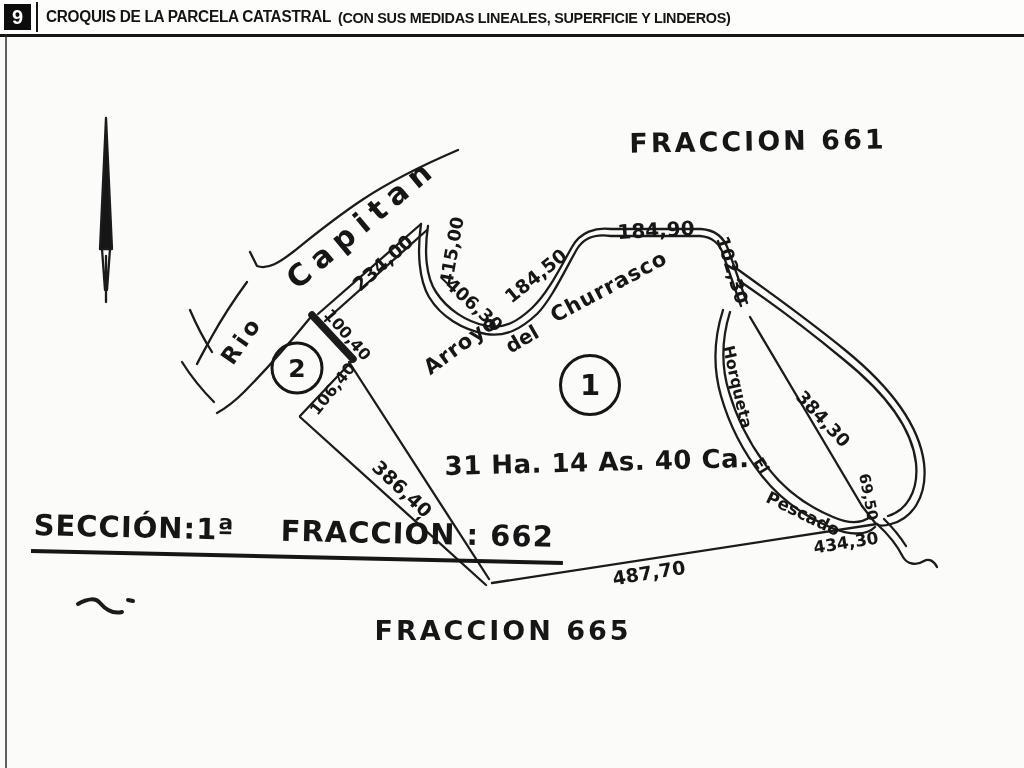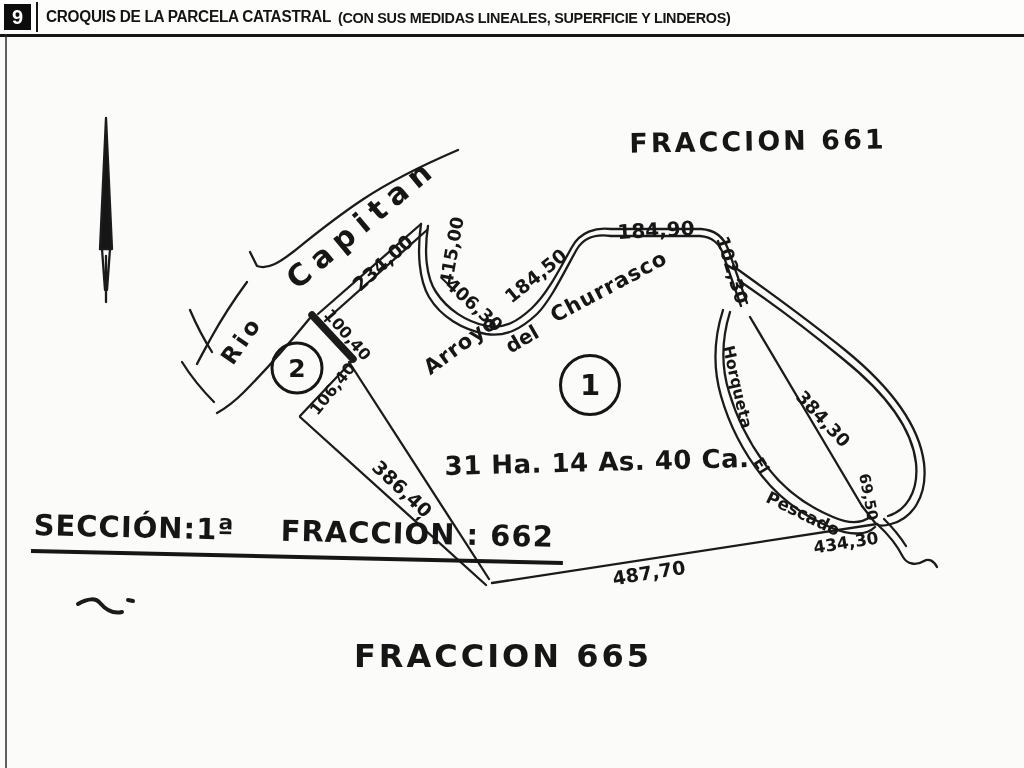--- a/index.html
+++ b/index.html
@@ -122,21 +122,21 @@
   <div class="hl" style="left:732px;top:270px;--r:73deg;font-size:18px;">102,30</div>
   <div class="hl" style="left:347px;top:335px;--r:49deg;font-size:16px;">100,40</div>
   <div class="hl" style="left:333px;top:389px;--r:-51deg;font-size:16px;">106,40</div>
   <div class="hl" style="left:402px;top:489px;--r:43deg;font-size:19px;">386,40</div>
   <div class="hl" style="left:823px;top:419px;--r:47deg;font-size:18px;">384,30</div>
   <div class="hl" style="left:868px;top:497px;--r:79deg;font-size:15px;">69,50</div>
   <div class="hl" style="left:846px;top:543px;--r:-9deg;font-size:17px;">434,30</div>
   <div class="hl" style="left:649px;top:573px;--r:-9deg;font-size:19px;">487,70</div>
 
   <div class="hl" style="left:758px;top:141px;--r:-1deg;font-size:27px;letter-spacing:3px;">FRACCION 661</div>
-  <div class="hl" style="left:503px;top:656px;font-size:32px;letter-spacing:3px;">FRACCION 665</div>
+  <div class="hl" style="left:503px;top:630px;font-size:27px;letter-spacing:3px;">FRACCION 665</div>
 
   <div class="hl" style="left:597px;top:462px;--r:-1.5deg;font-size:26px;letter-spacing:.5px;">31 Ha. 14 As. 40 Ca.</div>
 
   <div class="pcircle" style="left:590px;top:385px;width:56px;height:56px;font-size:29px;">
     <span>1</span>
   </div>
   <div class="pcircle" style="left:297px;top:368px;width:47px;height:47px;font-size:25px;">
     <span>2</span>
   </div>
 

